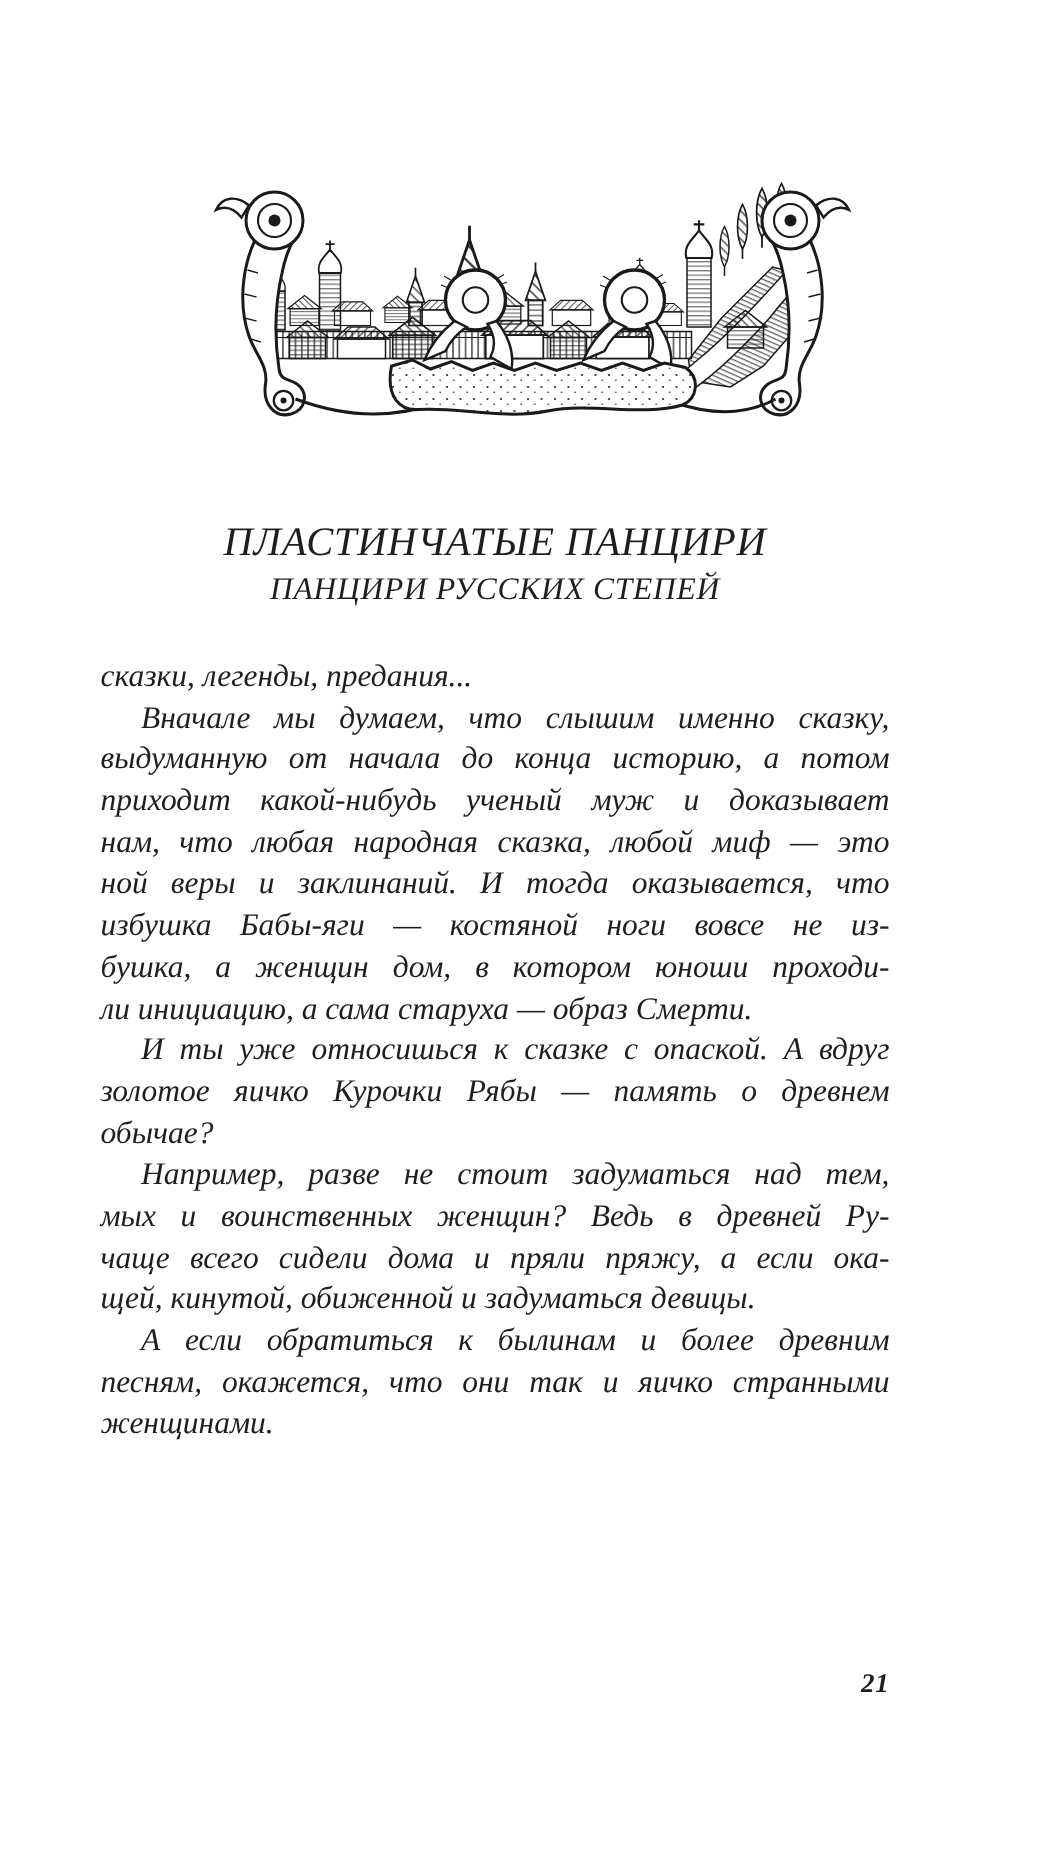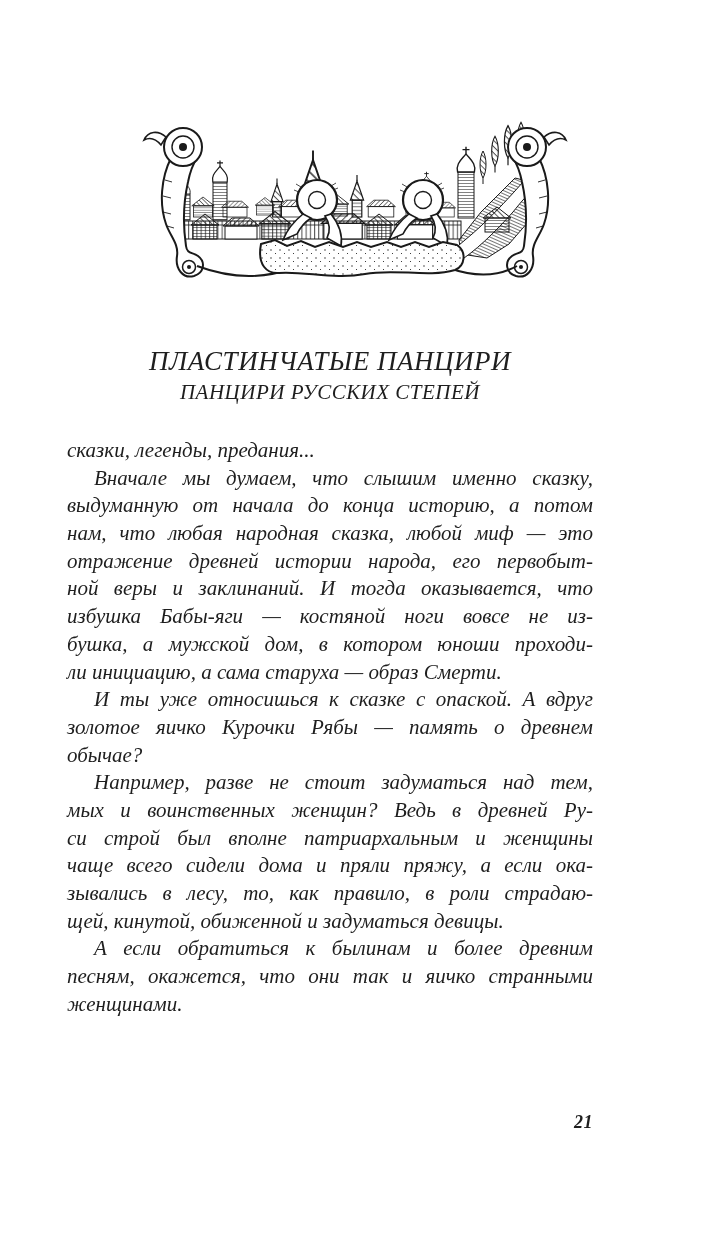--- a/index.html
+++ b/index.html
@@ -181,38 +181,36 @@
   <h1 class="chapter-title">ПЛАСТИНЧАТЫЕ ПАНЦИРИ</h1>
   <h2 class="chapter-subtitle">ПАНЦИРИ РУССКИХ СТЕПЕЙ</h2>
 
   <div class="bodytext">
     <div class="para">
       <div class="line plast">сказки, легенды, предания...</div>
     </div>
     <div class="para">
       <div class="line first">Вначале мы думаем, что слышим именно сказку,</div>
       <div class="line">выдуманную от начала до конца историю, а потом</div>
+      <div class="line">приходит какой-нибудь ученый муж и доказывает</div>
       <div class="line">нам, что любая народная сказка, любой миф — это</div>
-      <div class="line">отражение древней истории народа, его первобыт-</div>
       <div class="line">ной веры и заклинаний. И тогда оказывается, что</div>
       <div class="line">избушка Бабы-яги — костяной ноги вовсе не из-</div>
-      <div class="line">бушка, а мужской дом, в котором юноши проходи-</div>
+      <div class="line">бушка, а женщин дом, в котором юноши проходи-</div>
       <div class="line plast">ли инициацию, а сама старуха — образ Смерти.</div>
     </div>
     <div class="para">
       <div class="line first">И ты уже относишься к сказке с опаской. А вдруг</div>
       <div class="line">золотое яичко Курочки Рябы — память о древнем</div>
       <div class="line plast">обычае?</div>
     </div>
     <div class="para">
       <div class="line first">Например, разве не стоит задуматься над тем,</div>
       <div class="line">мых и воинственных женщин? Ведь в древней Ру-</div>
-      <div class="line">си строй был вполне патриархальным и женщины</div>
       <div class="line">чаще всего сидели дома и пряли пряжу, а если ока-</div>
-      <div class="line">зывались в лесу, то, как правило, в роли страдаю-</div>
       <div class="line plast">щей, кинутой, обиженной и задуматься девицы.</div>
     </div>
     <div class="para">
       <div class="line first">А если обратиться к былинам и более древним</div>
       <div class="line">песням, окажется, что они так и яичко странными</div>
       <div class="line plast">женщинами.</div>
     </div>
   </div>
 
   <div class="pagenum">21</div>

